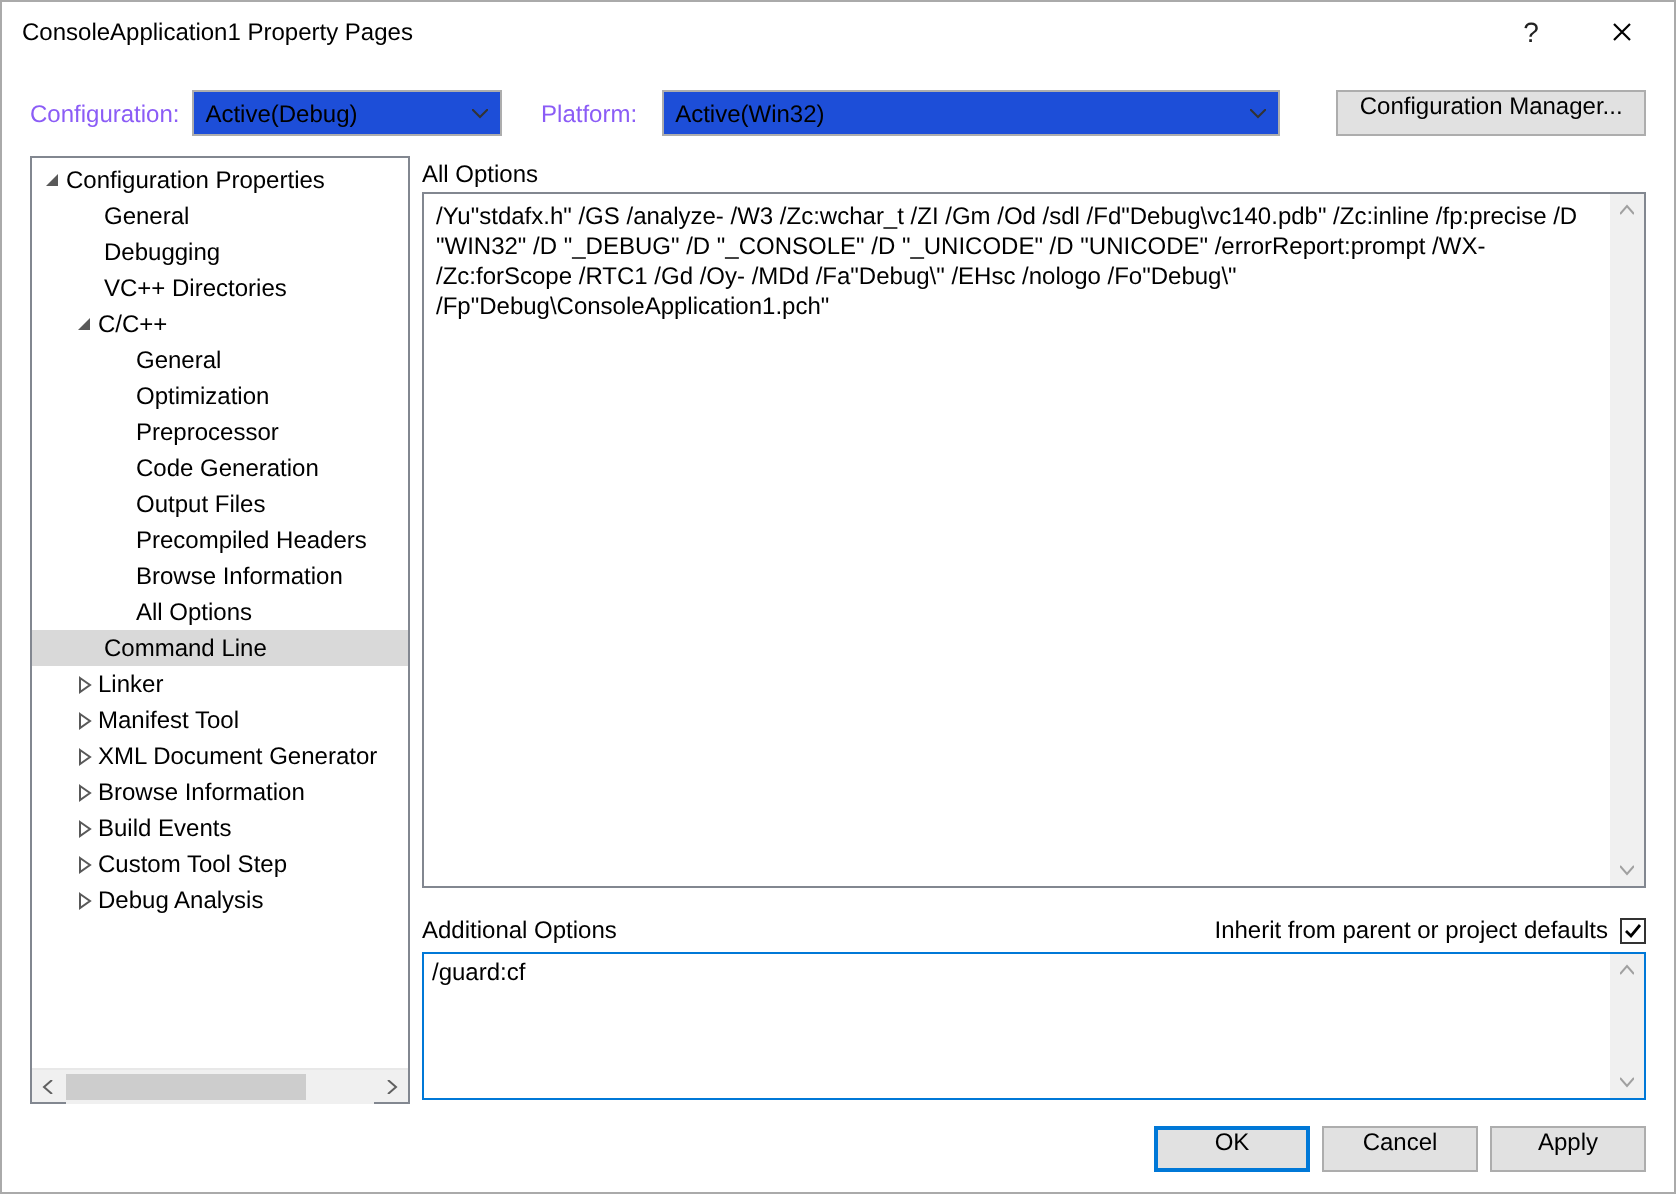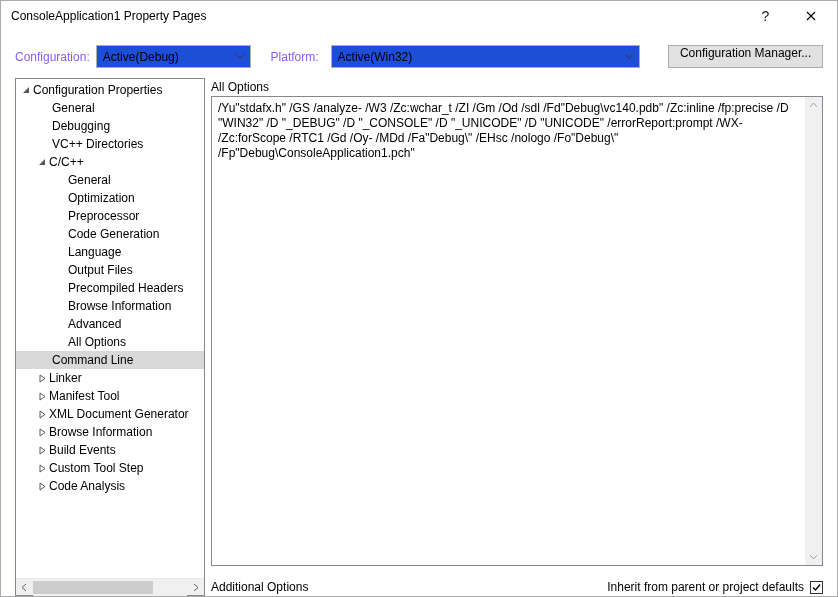--- a/index.html
+++ b/index.html
@@ -128,33 +128,27 @@
         <div class="tree-row ind3">
             <span>Optimization</span>
           </div>
         <div class="tree-row ind3">
             <span>Preprocessor</span>
           </div>
         <div class="tree-row ind3">
             <span>Code Generation</span>
           </div>
         <div class="tree-row ind3">
-            <span>Language</span>
-          </div>
-        <div class="tree-row ind3">
             <span>Output Files</span>
           </div>
         <div class="tree-row ind3">
             <span>Precompiled Headers</span>
           </div>
         <div class="tree-row ind3">
             <span>Browse Information</span>
-          </div>
-        <div class="tree-row ind3">
-            <span>Advanced</span>
           </div>
         <div class="tree-row ind3">
             <span>All Options</span>
           </div>
         <div class="tree-row ind3 selected">
             <span>Command Line</span>
           </div>
         <div class="tree-row ind1">
           <span class="tw">
               <svg width="9" height="9" viewBox="0 0 9 9">
@@ -202,21 +196,21 @@
               </svg>
             </span>
           <span>Custom Tool Step</span>
         </div>
         <div class="tree-row ind1">
           <span class="tw">
               <svg width="9" height="9" viewBox="0 0 9 9">
                 <path d="M2 1 L7 4.5 L2 8 Z" fill="none" stroke="#595959" stroke-width="1"></path>
               </svg>
             </span>
-          <span>Code Analysis</span>
+          <span>Debug Analysis</span>
         </div>
       </div>
       <div class="tree-scroll">
         <div class="sb-btn">
             <svg width="7" height="7" viewBox="0 0 7 7">
               <path d="M5 0 L1 3.5 L5 7" stroke="#606060" fill="none"></path>
             </svg>
           </div>
         <div class="sb-track">
             <div class="sb-thumb"></div>
@@ -251,16 +245,43 @@
       <div class="addl-header">
         <span class="section-label">Additional Options</span>
         <span class="spacer"></span>
         <span>Inherit from parent or project defaults</span>
         <span class="chk">
           <svg width="11" height="11" viewBox="0 0 11 11">
               <path d="M2 5.5 L4.5 8 L9 2.5" stroke="#000" stroke-width="1.4" fill="none"></path>
             </svg>
         </span>
       </div>
-    </div>
-  </div>
-
+      <div class="addl-box">
+        <div class="addl-text">/guard:cf</div>
+        <div class="vscroll">
+          <div class="vb">
+              <svg width="7" height="7" viewBox="0 0 7 7">
+                <path d="M0 5 L3.5 1 L7 5" stroke="#a0a0a0" fill="none"></path>
+              </svg>
+            </div>
+          <div class="vtrack"></div>
+          <div class="vb">
+              <svg width="7" height="7" viewBox="0 0 7 7">
+                <path d="M0 2 L3.5 6 L7 2" stroke="#a0a0a0" fill="none"></path>
+              </svg>
+            </div>
+        </div>
+      </div>
+    </div>
+  </div>
+
+  <div class="footer">
+    <div class="btn primary">
+        <span>OK</span>
+      </div>
+    <div class="btn">
+        <span>Cancel</span>
+      </div>
+    <div class="btn">
+        <span>Apply</span>
+      </div>
+  </div>
 </div>
 
 </body></html>

